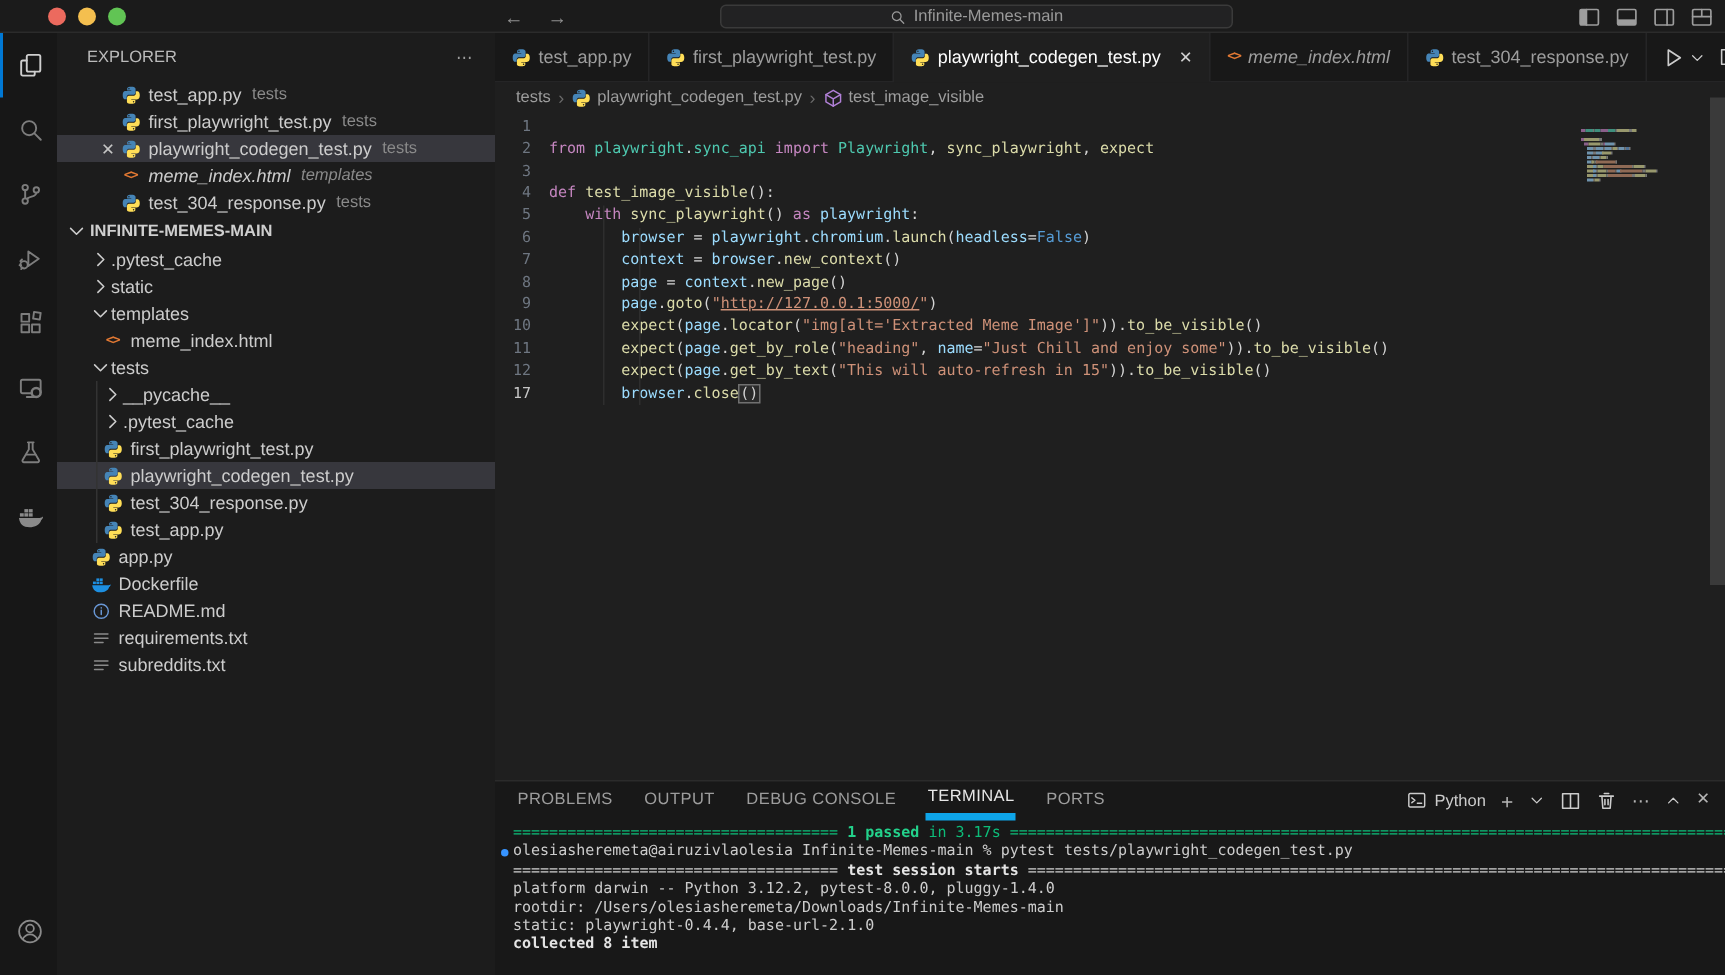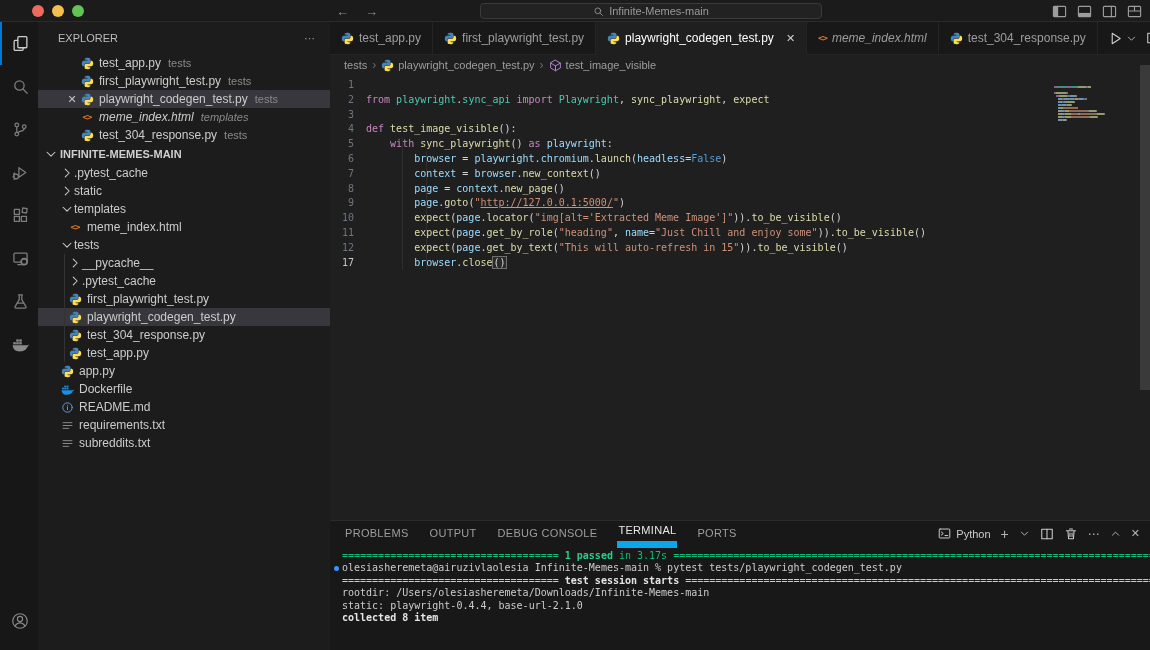--- a/index.html
+++ b/index.html
@@ -50,21 +50,21 @@
   .tk-url{color:#ce9178;text-decoration:underline}.tk-pun{color:#d4d4d4}
   .tk-brk{color:#d4d4d4;border:1px solid #707070;background:rgba(120,120,120,.12)}
   .ig{position:absolute;width:1px;background:#2e2e2e}
   .minimap{position:absolute;right:16px;top:8px;width:80px}
   .mm-line{height:2px;margin-bottom:1px;display:flex}
   .sb-thumb{position:absolute;right:0;top:43px;width:10px;height:325px;background:rgba(121,121,121,.3)}
   
   .panel{height:130px;border-top:1px solid #2b2b2b;background:#181818;flex:none;display:flex;flex-direction:column}
   .panel-head{height:25px;display:flex;align-items:center;padding:0 10px 0 14px;flex:none}
   .ptab{font-size:11px;color:#9d9d9d;letter-spacing:.3px;padding:5px 1px;margin-right:19px;border-bottom:1px solid transparent}
-  .ptab.active{color:#e7e7e7;border-bottom:7px solid #0ea5e9}
+  .ptab.active{color:#e7e7e7;border-bottom:5px solid #0ea5e9}
   .panel-actions{margin-left:auto;display:flex;align-items:center;gap:10px;color:#ccc}
   .shell{display:flex;align-items:center;gap:5px;font-size:11px;color:#ccc}
   .term{flex:1;padding:4px 0 0 12px;font-family:"DejaVu Sans Mono",monospace;font-size:10px;line-height:12.4px;overflow:hidden}
   .tlr{height:12.4px;white-space:pre;position:relative}
   .tm-g{color:#0dbc79}.tm-gb{color:#23d18b;font-weight:bold}
   .tm-w{color:#cccccc}.tm-wb{color:#e4e4e4;font-weight:bold}
   .cmd-dot{position:absolute;left:-8px;top:4px;width:5px;height:5px;border-radius:50%;background:#3794ff}
   .ico{display:inline-flex;align-items:center;justify-content:center}
   .htmlico{color:#e37933;font-size:9px;font-weight:bold;letter-spacing:-1px;font-family:"DejaVu Sans Mono",monospace}
   .txt-ico{font-size:12px;color:#b5b5b5;line-height:1}
@@ -727,19 +727,20 @@
                 <path d="M3.5 10.5L8 6L12.5 10.5"></path>
               </svg>
             </span>
           <span class="txt-ico" style="font-size:11px">✕</span>
         </span>
       </div>
       <div class="term" id="terminal">
           <div class="tlr"><span class="tm-g">==================================== </span><span class="tm-gb">1 passed</span><span class="tm-g"> in 3.17s =====================================================================================</span></div>
           <div class="tlr"><span class="cmd-dot"></span><span class="tm-w">olesiasheremeta@airuzivlaolesia Infinite-Memes-main % pytest tests/playwright_codegen_test.py</span></div>
           <div class="tlr"><span class="tm-w">==================================== </span><span class="tm-wb">test session starts</span><span class="tm-w"> =====================================================================================</span></div>
+          <div class="tlr"><span class="tm-w">platform darwin -- Python 3.12.2, pytest-8.0.0, pluggy-1.4.0</span></div>
           <div class="tlr"><span class="tm-w">rootdir: /Users/olesiasheremeta/Downloads/Infinite-Memes-main</span></div>
           <div class="tlr"><span class="tm-w">static: playwright-0.4.4, base-url-2.1.0</span></div>
           <div class="tlr"><span class="tm-wb">collected 8 item</span></div>
         </div>
     </div>
   </div>
 </div>
 
 </body></html>

